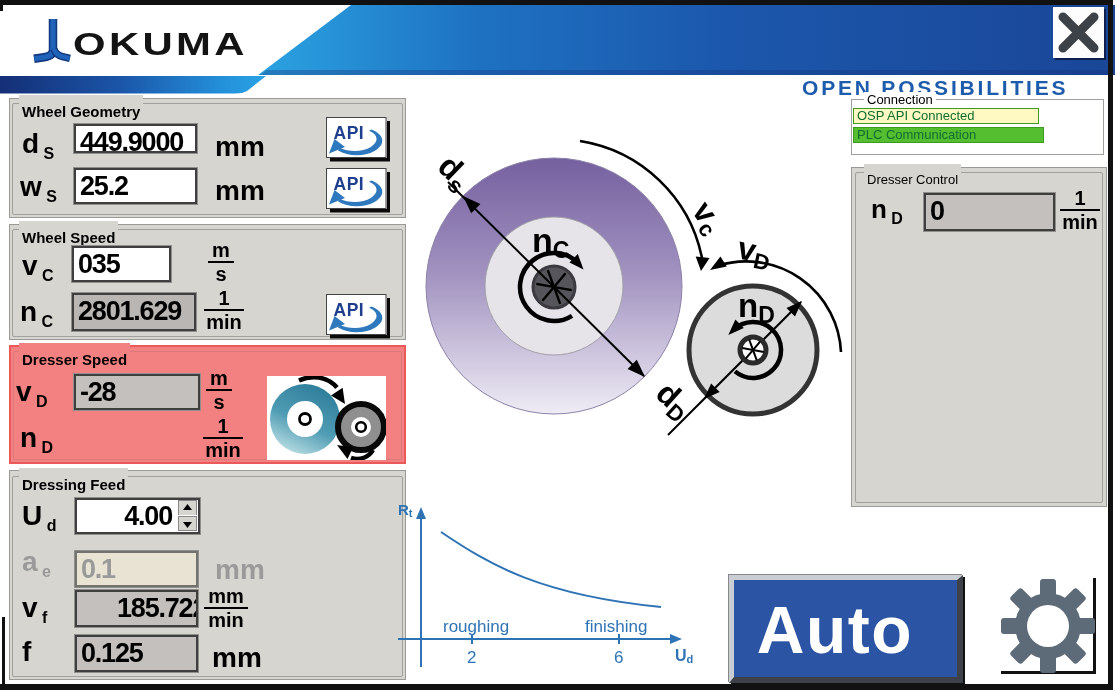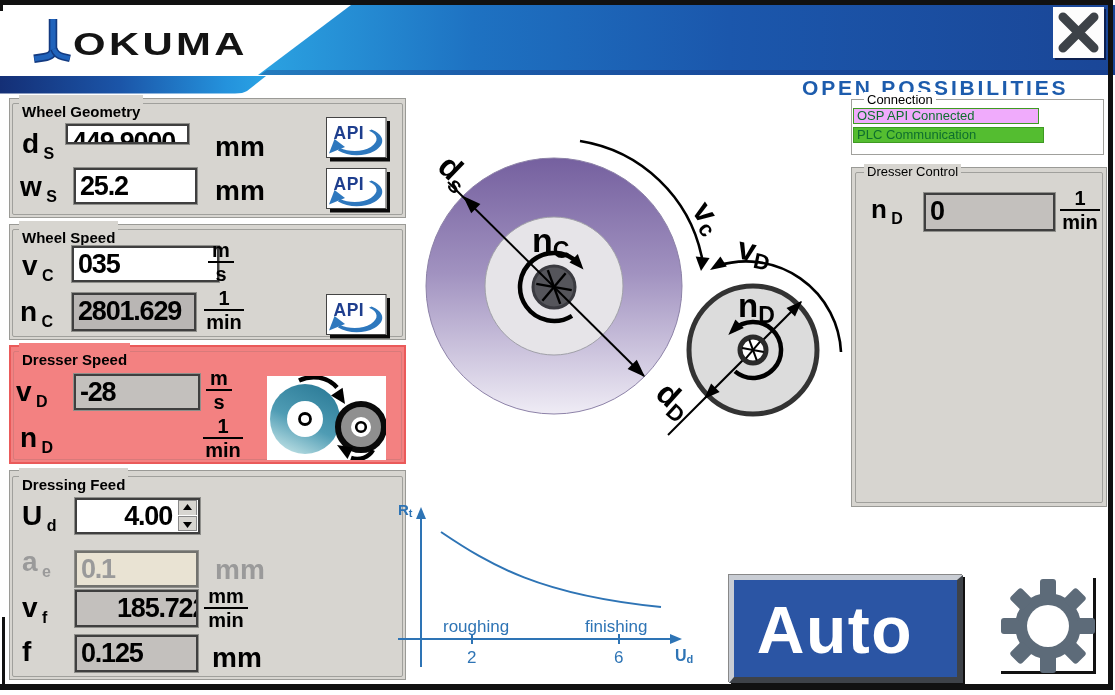--- a/index.html
+++ b/index.html
@@ -55,31 +55,31 @@
   <path d="M10,10 L41,41 M41,10 L10,41" stroke="#3d4248" stroke-width="9" stroke-linecap="round"></path>
 </svg>
 
 <div class="abs" style="left:802px;top:76px;font-size:21px;font-weight:bold;color:#1d5cad;letter-spacing:2.8px;">OPEN&nbsp;POSSIBILITIES</div>
 
 <div class="panel" style="left:9px;top:98px;width:397px;height:120px;"></div>
 <div class="gbox" style="left:12px;top:103px;width:391px;height:112px;"></div>
 <div class="abs glabel" style="left:19px;top:95px;background:#d7d5d0;">Wheel Geometry</div>
 <div class="sym" style="left:22px;top:130px;">d<span class="sub">&nbsp;S</span></div>
 <div class="sym" style="left:20px;top:173px;">w<span class="sub">&nbsp;S</span></div>
-<div class="inp" style="left:66px;top:124px;width:123px;height:20px;">449.9000</div>
+<div class="inp" style="left:74px;top:124px;width:123px;height:29px;">449.9000</div>
 <div class="inp" style="left:74px;top:168px;width:123px;height:36px;">25.2</div>
 <div class="unit" style="left:215px;top:133px;">mm</div>
 <div class="unit" style="left:215px;top:177px;">mm</div>
 
 <div class="panel" style="left:9px;top:224px;width:397px;height:116px;"></div>
 <div class="gbox" style="left:12px;top:229px;width:391px;height:108px;"></div>
 <div class="abs glabel" style="left:19px;top:221px;background:#d7d5d0;">Wheel Speed</div>
 <div class="sym" style="left:22px;top:252px;">v<span class="sub">&nbsp;C</span></div>
 <div class="sym" style="left:20px;top:298px;">n<span class="sub">&nbsp;C</span></div>
-<div class="inp" style="left:72px;top:246px;width:147px;height:36px;">035</div>
+<div class="inp" style="left:72px;top:246px;width:99px;height:36px;">035</div>
 <div class="inp ro" style="left:72px;top:293px;width:124px;height:38px;">2801.629</div>
 <div class="frac" style="left:208px;top:240px;width:26px;">
       <span class="top">m</span>
       <span class="bot">s</span>
     </div>
 <div class="frac" style="left:204px;top:288px;width:40px;">
       <span class="top">1</span>
       <span class="bot">min</span>
     </div>
 
@@ -239,26 +239,26 @@
   <text x="8" y="20" font-family="Liberation Sans" font-size="15" font-weight="bold" fill="#2e74b5">R<tspan font-size="11" dy="2">t</tspan></text>
   <text x="53" y="137" font-family="Liberation Sans" font-size="17" fill="#2e74b5">roughing</text>
   <text x="195" y="137" font-family="Liberation Sans" font-size="17" fill="#2e74b5">finishing</text>
   <text x="77" y="168" font-family="Liberation Sans" font-size="17" fill="#2e74b5">2</text>
   <text x="224" y="168" font-family="Liberation Sans" font-size="17" fill="#2e74b5">6</text>
   <text x="285" y="166" font-family="Liberation Sans" font-size="16" font-weight="bold" fill="#2e74b5">U<tspan font-size="11" dy="2">d</tspan></text>
 </svg>
 
 <div class="abs" style="left:851px;top:99px;width:253px;height:56px;border:1px solid #a0a09c;background:#fff;"></div>
 <div class="abs" style="left:864px;top:92px;font-size:13px;color:#000;background:#fff;padding:0 3px;">Connection</div>
-<div class="abs" style="left:853px;top:108px;width:186px;height:16px;background:#f0abfc;border:1px solid #3e9a22;font-size:13px;color:#0e6e2e;padding-left:3px;line-height:14px;">OSP API Connected</div>
+<div class="abs" style="left:853px;top:108px;width:186px;height:16px;background:#fef9c3;border:1px solid #3e9a22;font-size:13px;color:#0e6e2e;padding-left:3px;line-height:14px;">OSP API Connected</div>
 <div class="abs" style="left:853px;top:127px;width:191px;height:16px;background:#54bd30;border:1px solid #3e9a22;font-size:13px;color:#0e6e2e;padding-left:3px;line-height:14px;">PLC Communication</div>
 
 <div class="panel" style="left:851px;top:167px;width:256px;height:340px;"></div>
 <div class="gbox" style="left:855px;top:172px;width:248px;height:331px;"></div>
-<div class="abs" style="left:864px;top:164px;font-size:13px;color:#000;background:#d7d5d0;padding:0 3px;">Dresser Control</div>
+<div class="abs" style="left:864px;top:164px;font-size:13px;color:#000;background:#d7d5d0;padding:8px 3px;">Dresser Control</div>
 <div class="sym" style="left:871px;top:196px;font-size:26px;">n<span class="sub">&nbsp;D</span></div>
 <div class="inp ro" style="left:924px;top:193px;width:131px;height:38px;background:#c3c0bd;">0</div>
 <div class="frac" style="left:1060px;top:188px;width:40px;">
       <span class="top">1</span>
       <span class="bot">min</span>
     </div>
 
 <div class="abs" style="left:729px;top:575px;width:234px;height:108px;background:#2b55a4;border-top:5px solid #c9cdd4;border-left:5px solid #c9cdd4;border-bottom:6px solid #3e4248;border-right:6px solid #3e4248;box-shadow:2px 2px 0 #111, -1px -1px 0 #888;"></div>
 <div class="abs" style="left:729px;top:575px;width:234px;height:108px;text-align:center;line-height:110px;font-size:66px;font-weight:bold;color:#fff;letter-spacing:1.5px;transform:translateX(-11px);">Auto</div>
 

